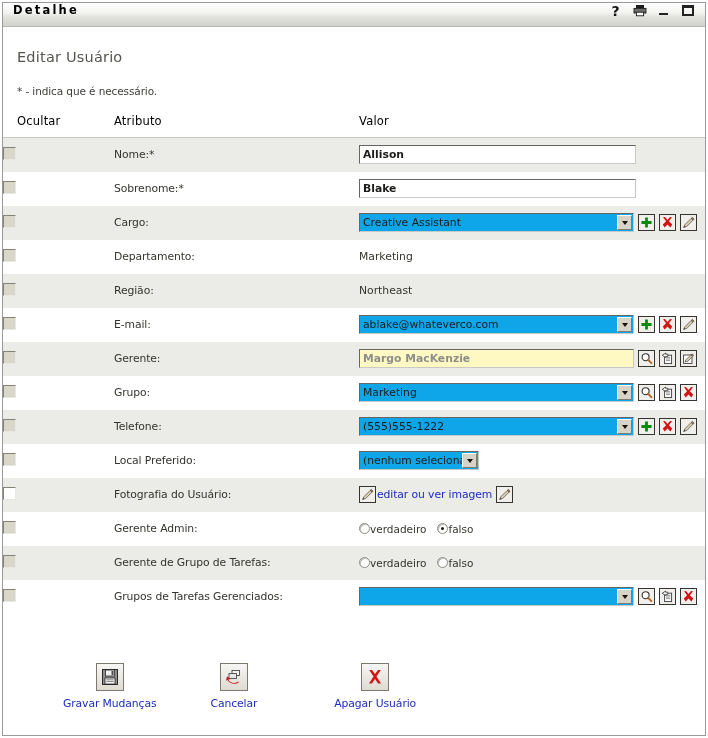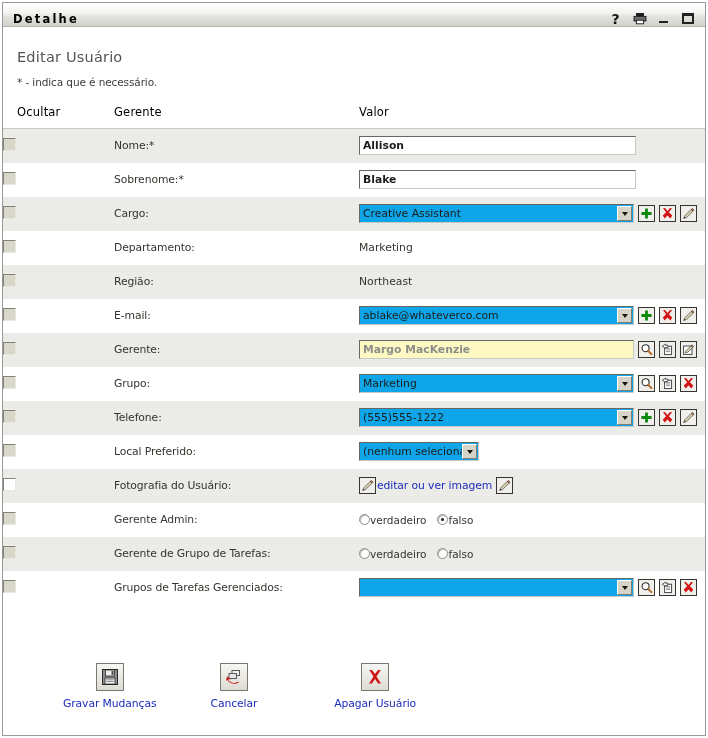--- a/index.html
+++ b/index.html
@@ -28,21 +28,21 @@
     background: #ffffff;
     display: flex;
     flex-direction: column;
   }
   .titlebar {
     height: 24px;
     box-sizing: border-box;
     background: linear-gradient(to bottom, #ffffff 0%, #f3f3f1 42%, #e2e2de 60%, #d2d2cc 100%);
     border-bottom: 1px solid #b7b7b2;
     display: flex;
-    align-items: flex-end;
+    align-items: flex-start;
     padding: 0 6px 0 10px;
     position: relative;
   }
   .titlebar-title {
     font-size: 11.5px;
     font-weight: bold;
     letter-spacing: 2.2px;
     color: #000000;
     font-family: "DejaVu Sans", sans-serif;
     flex: 1;
@@ -97,21 +97,21 @@
   .page-header {
     padding: 22px 0 0 14px;
   }
   .page-title {
     font-size: 14.5px;
     color: #55544f;
     font-family: "DejaVu Sans", sans-serif;
     letter-spacing: 0.2px;
   }
   .required-note {
-    margin-top: 11px;
+    margin-top: 20px;
     font-size: 10.5px;
     color: #3d3d3a;
     letter-spacing: -0.1px;
   }
 
   
   .attr-table {
     width: 692px;
     margin-top: 17px;
     border-collapse: collapse;
@@ -348,21 +348,21 @@
 
       <div class="page-header">
         <div class="page-title">Editar Usuário</div>
         <div class="required-note">* - indica que é necessário.</div>
       </div>
 
       <table class="attr-table">
         <thead>
           <tr>
             <th class="col-hide">Ocultar</th>
-            <th class="col-attr">Gerente</th>
+            <th class="col-attr">Atributo</th>
             <th class="col-value">Valor</th>
           </tr>
         </thead>
         <tbody id="tbody">
             <tr class="alt">
               <td class="cell-hide"><span class="chk"></span></td>
               <td class="cell-attr">Nome:*</td>
               <td class="cell-value">
                 <div class="valcell-inline">
                   <div class="txtbox w-input">Allison</div>

